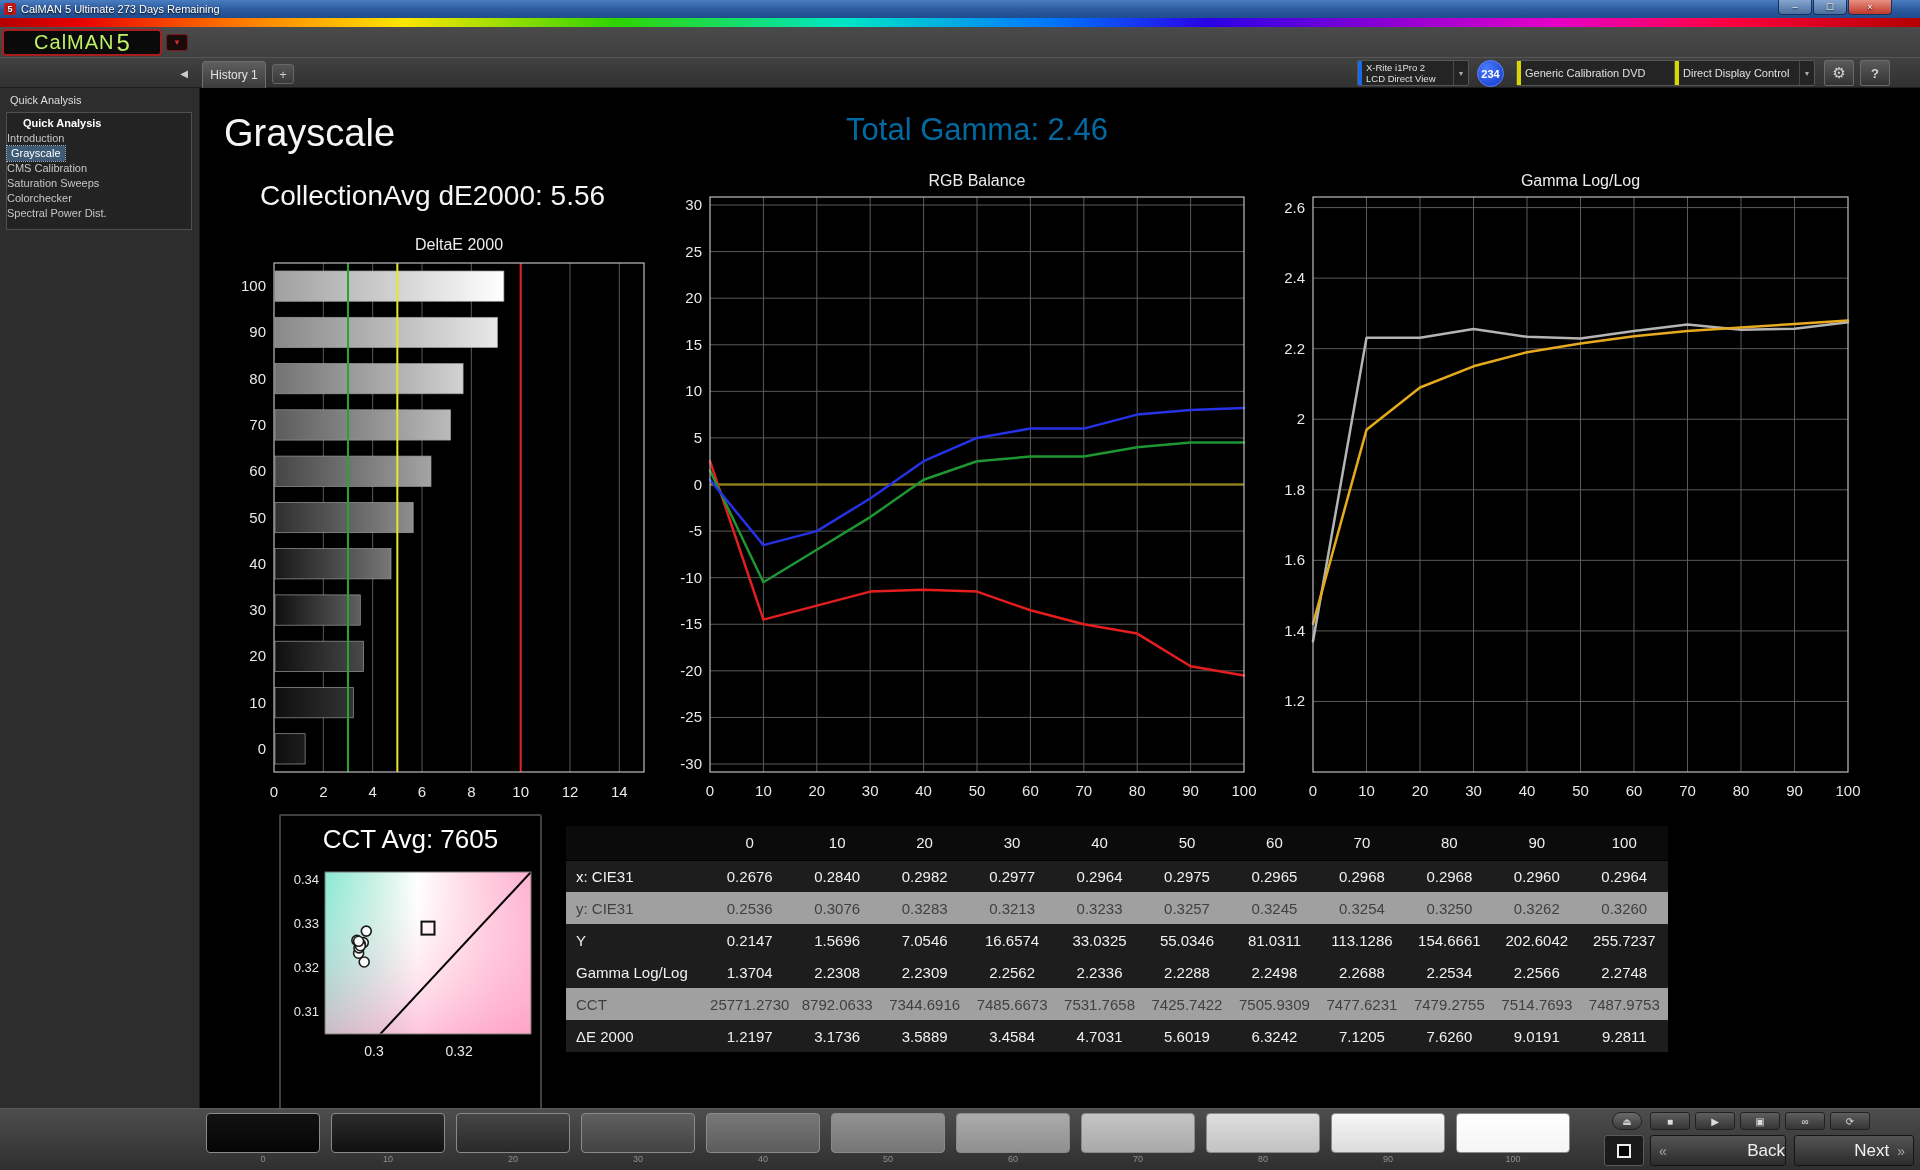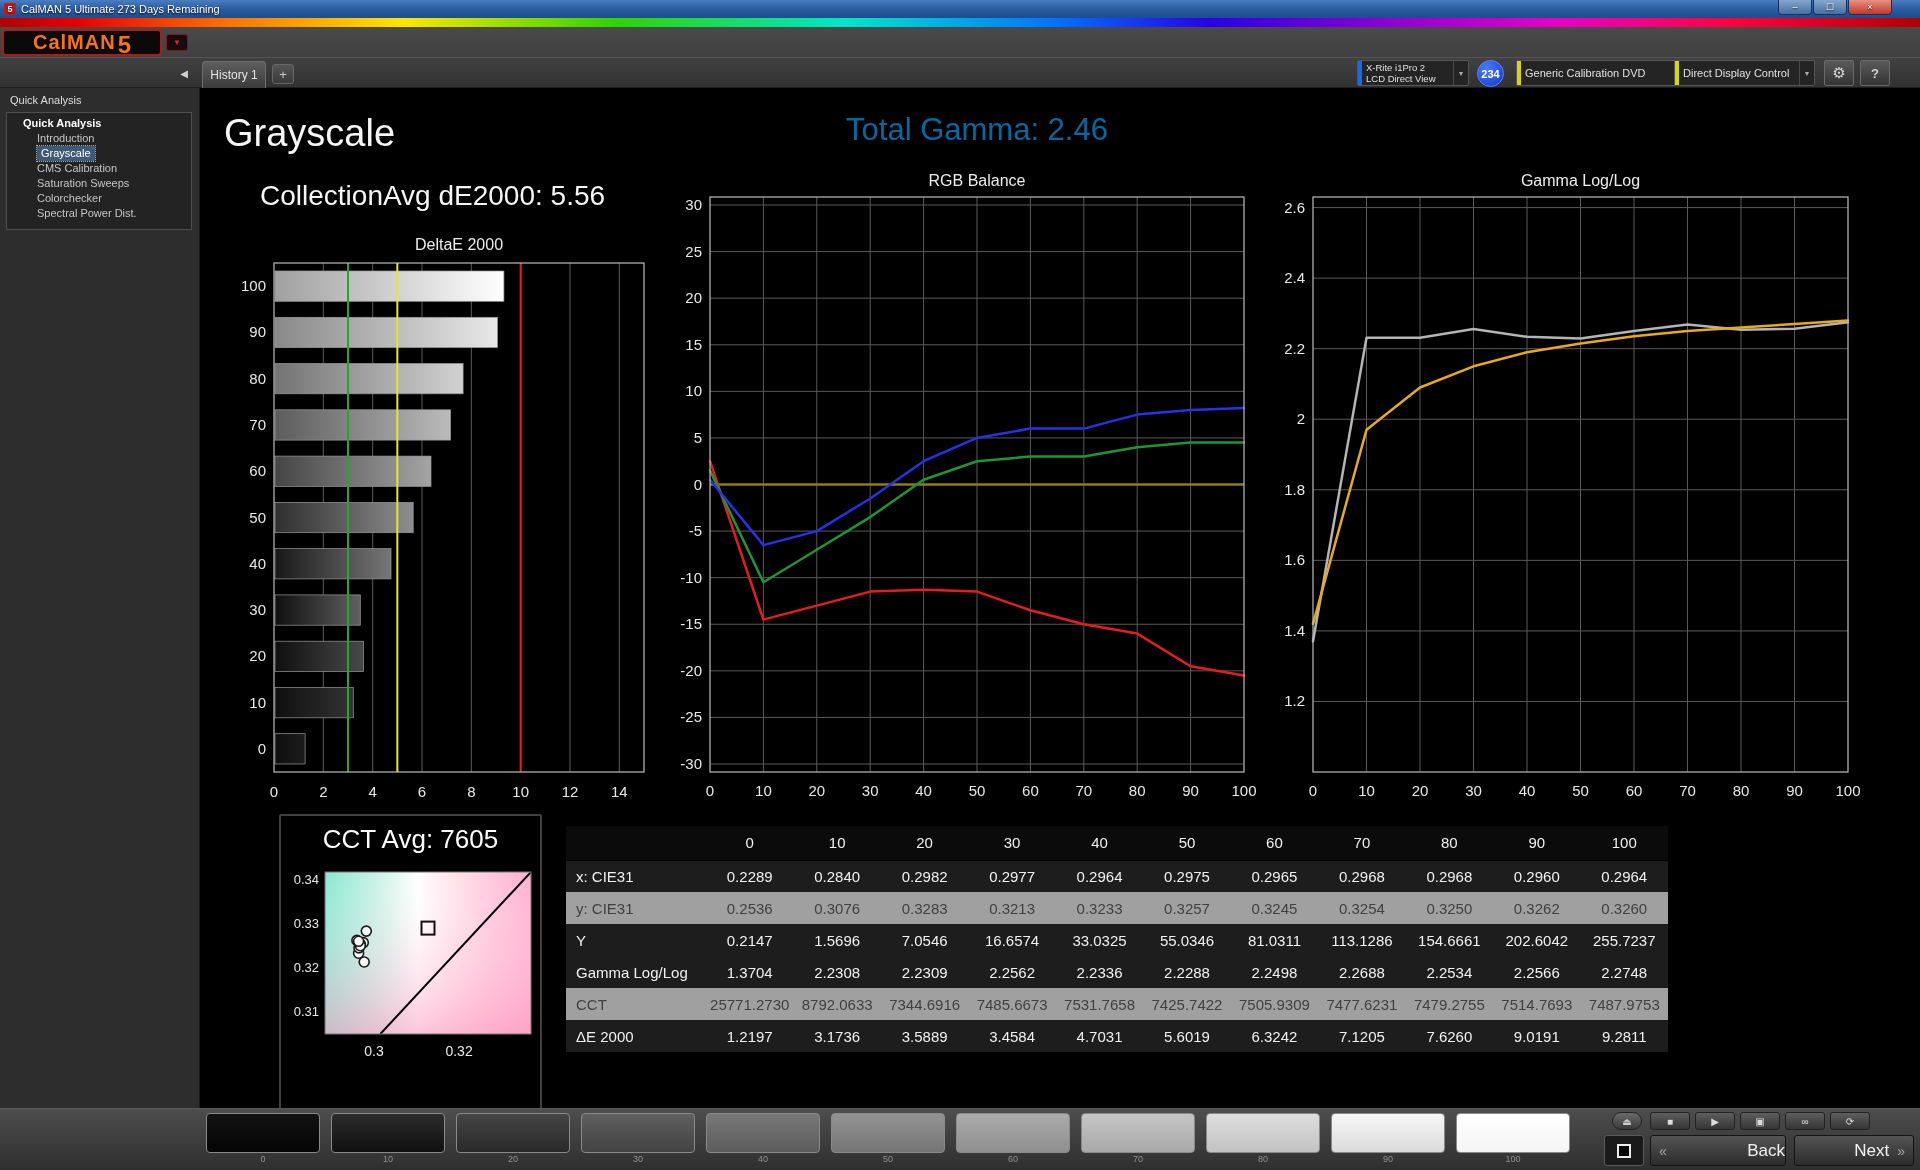--- a/index.html
+++ b/index.html
@@ -11,21 +11,21 @@
   #appicon{display:inline-flex;align-items:center;justify-content:center;width:12px;height:12px;background:#c01818;border-radius:2px;color:#fff;font-size:9px;font-weight:bold;margin-right:5px}
   #winbtns{position:absolute;right:28px;top:0;display:flex}
   .wbtn{width:34px;height:15px;margin-left:1px;display:flex;align-items:center;justify-content:center;font-size:9px;color:#fff;border:1px solid #16305e;border-top:none;border-radius:0 0 4px 4px;background:linear-gradient(#85a6cf,#4a6f9e)}
   .wbtn.close{background:linear-gradient(#e89080,#c0392b);width:44px}
 
   
   #rainbow{position:absolute;left:0;top:18px;width:1920px;height:9px;background:linear-gradient(90deg,#b40000 0%,#e80000 4%,#ff7300 12%,#ffe600 21%,#2fd400 32%,#00e6c8 44%,#0073ff 55%,#2a00e6 63%,#8a00d4 72%,#e600c8 81%,#ff0040 90%,#b40000 100%)}
 
   
   #header{position:absolute;left:0;top:27px;width:1920px;height:61px;background:linear-gradient(#4a4a4a,#363636);border-bottom:1px solid #1d1d1d}
-  #logo{position:absolute;left:2px;top:2px;width:160px;height:27px;background:#0a0a0a;border:2px solid #a81e1e;border-radius:4px;display:flex;align-items:flex-start;justify-content:center;color:#f97316;font-weight:bold}
+  #logo{position:absolute;left:2px;top:2px;width:160px;height:27px;background:#0a0a0a;border:2px solid #a81e1e;border-radius:4px;display:flex;align-items:center;justify-content:center;color:#bef264;font-weight:normal}
   #logotext{font-size:20px;letter-spacing:1px}
   #logonum{font-size:24px;margin-left:2px}
   #logocaret{position:absolute;left:166px;top:7px;width:22px;height:17px;background:#1a0a0a;border:1px solid #7a1a1a;border-radius:3px;display:flex;align-items:center;justify-content:center;color:#d03030;font-size:8px}
   #tabbar{position:absolute;left:0;bottom:0;width:1920px;height:30px;background:linear-gradient(#414141,#313131);border-top:1px solid #555}
   #collapsebtn{position:absolute;left:176px;top:7px;width:16px;height:16px;color:#cfcfcf;font-size:10px;display:flex;align-items:center;justify-content:center}
   #historytab{position:absolute;left:202px;top:3px;width:64px;height:27px;background:linear-gradient(#5e5e5e,#3b3b3b);border:1px solid #6e6e6e;border-bottom:none;border-radius:4px 4px 0 0;color:#e4e4e4;font-size:12px;display:flex;align-items:center;justify-content:center}
   #plustab{position:absolute;left:272px;top:6px;width:22px;height:20px;background:linear-gradient(#555,#3a3a3a);border:1px solid #666;border-radius:3px;color:#ccc;font-size:13px;display:flex;align-items:center;justify-content:center}
   .dd{position:absolute;top:2px;height:26px;background:#242424;border:1px solid #565656;border-radius:2px;display:flex;align-items:stretch;color:#e0e0e0}
   .dd .accent{width:4px}
   .accent.blue{background:#1a6ae8}
@@ -40,21 +40,21 @@
   #displaydd{left:1674px;width:141px}
   .toolbtn{position:absolute;top:2px;width:30px;height:26px;background:linear-gradient(#5a5a5a,#343434);border:1px solid #6a6a6a;border-radius:2px;display:flex;align-items:center;justify-content:center;color:#d4d4d4}
   #gearbtn{left:1824px;font-size:15px}
   #helpbtn{left:1860px;font-size:13px;font-weight:bold}
 
   
   #sidebar{position:absolute;left:0;top:88px;width:200px;height:1020px;background:#2d2d2d;border-right:1px solid #191919}
   .sb-heading{position:absolute;left:10px;top:6px;font-size:11px;color:#dedede}
   .tree{position:absolute;left:6px;top:24px;width:186px;height:118px;background:#232323;border:1px solid #4f4f4f;padding-top:3px}
   .tree-root{font-size:11px;font-weight:bold;color:#fff;padding:1px 0 2px 16px}
-  .tree-item{font-size:11px;color:#c6c6c6;margin-left:30px;height:15px;line-height:14px}
+  .tree-item{font-size:11px;color:#c6c6c6;height:15px;line-height:14px}
   .tree-item.selected{background:#3e5a74;outline:1px dotted #9ab4c8;color:#fff;width:fit-content;padding:0 4px}
 
   
   #main{position:absolute;left:200px;top:88px;width:1720px;height:1020px;background:#000;color:#eee}
   #pagetitle{position:absolute;left:24px;top:24px;font-size:38px;color:#f5f5f5}
   #totalgamma{position:absolute;left:460px;top:24px;width:634px;text-align:center;font-size:31px;color:#0369a1}
   #collectionavg{position:absolute;left:60px;top:92px;font-size:28px;color:#f5f5f5}
   .chartbox{position:absolute}
   .chart-title{position:absolute;top:0;text-align:center;font-size:16px;color:#ececec}
   #deltae{left:34px;top:148px;width:420px;height:575px}
@@ -433,21 +433,21 @@
             <th>60</th>
             <th>70</th>
             <th>80</th>
             <th>90</th>
             <th>100</th>
           </tr>
         </thead>
         <tbody>
           <tr class="dark">
             <td class="lbl">x: CIE31</td>
-            <td>0.2289</td>
+            <td>0.2676</td>
             <td>0.2840</td>
             <td>0.2982</td>
             <td>0.2977</td>
             <td>0.2964</td>
             <td>0.2975</td>
             <td>0.2965</td>
             <td>0.2968</td>
             <td>0.2968</td>
             <td>0.2960</td>
             <td>0.2964</td>

